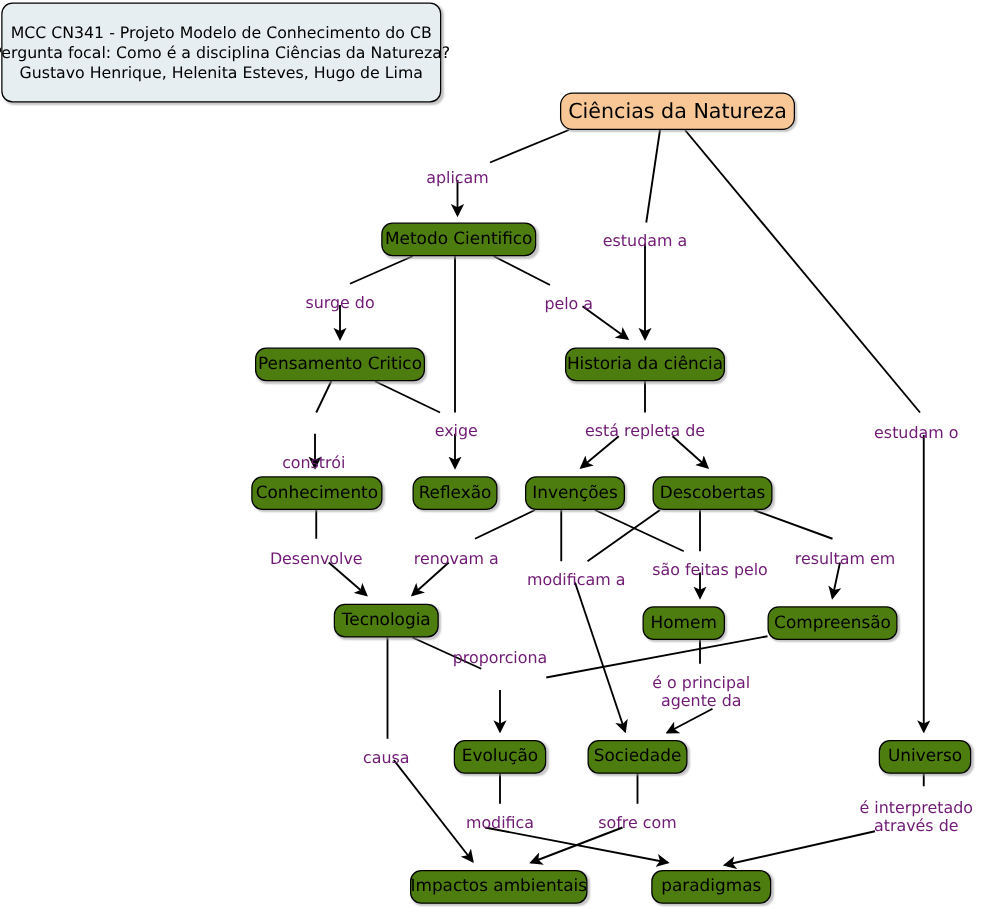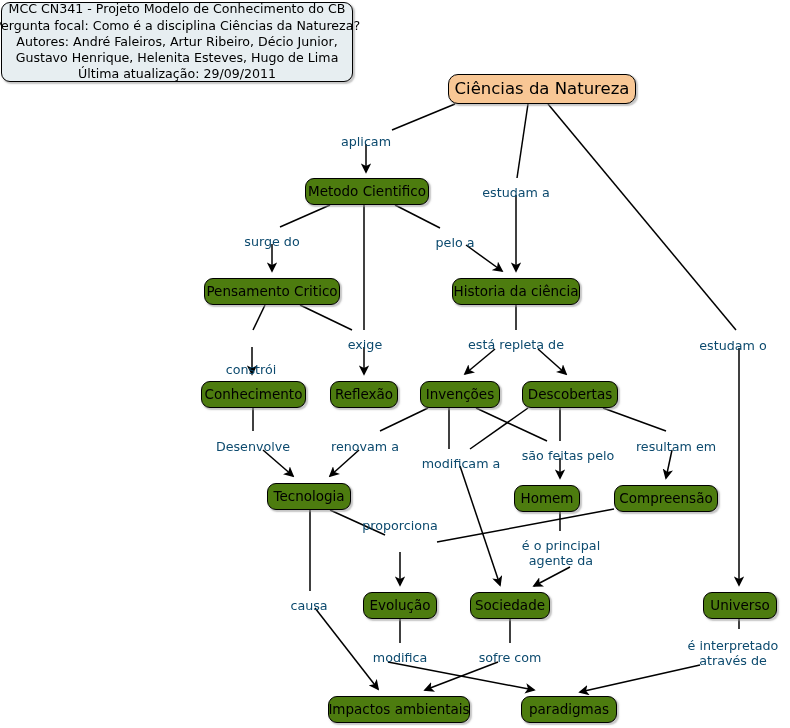--- a/index.html
+++ b/index.html
@@ -44,21 +44,21 @@
     padding: 0 9px;
   }
   .node.root {
     background: #f8c795;
     font-size: 16.5px;
     border-radius: 10px;
   }
   .linklabel {
     position: absolute;
     font-size: 12.7px;
-    color: #0c4a6e;
+    color: #701a75;
     line-height: 1.15;
     white-space: nowrap;
     text-align: center;
     transform: translateX(-50%);
   }
   .linklabel.two {
     white-space: normal;
     width: 108px;
   }
   #header {
@@ -160,23 +160,21 @@
       <line x1="498" y1="662" x2="425" y2="690" marker-end="url(#arrow)"></line>
 
       <line x1="739" y1="619" x2="739" y2="629"></line>
       <line x1="700" y1="665" x2="580" y2="692" marker-end="url(#arrow)"></line>
     </g>
   </svg>
 
   <div id="header">
     <div class="hline">MCC CN341 - Projeto Modelo de Conhecimento do CB</div>
     <div class="hline">Pergunta focal: Como é a disciplina Ciências da Natureza?</div>
-    <div class="hline">Autores: André Faleiros, Artur Ribeiro, Décio Junior,</div>
     <div class="hline">Gustavo Henrique, Helenita Esteves, Hugo de Lima</div>
-    <div class="hline">Última atualização: 29/09/2011</div>
   </div>
 
   <div id="nodes-layer">
       <div class="node root" style="left: 448px; top: 74px; width: 188px; height: 30px;">Ciências da Natureza</div>
       <div class="node" style="left: 305px; top: 178px; width: 124px; height: 27px;">Metodo Cientifico</div>
       <div class="node" style="left: 452px; top: 278px; width: 128px; height: 27px;">Historia da ciência</div>
       <div class="node" style="left: 204px; top: 278px; width: 136px; height: 27px;">Pensamento Critico</div>
       <div class="node" style="left: 201px; top: 381px; width: 105px; height: 27px;">Conhecimento</div>
       <div class="node" style="left: 330px; top: 381px; width: 68px; height: 27px;">Reflexão</div>
       <div class="node" style="left: 420px; top: 381px; width: 80px; height: 27px;">Invenções</div>

